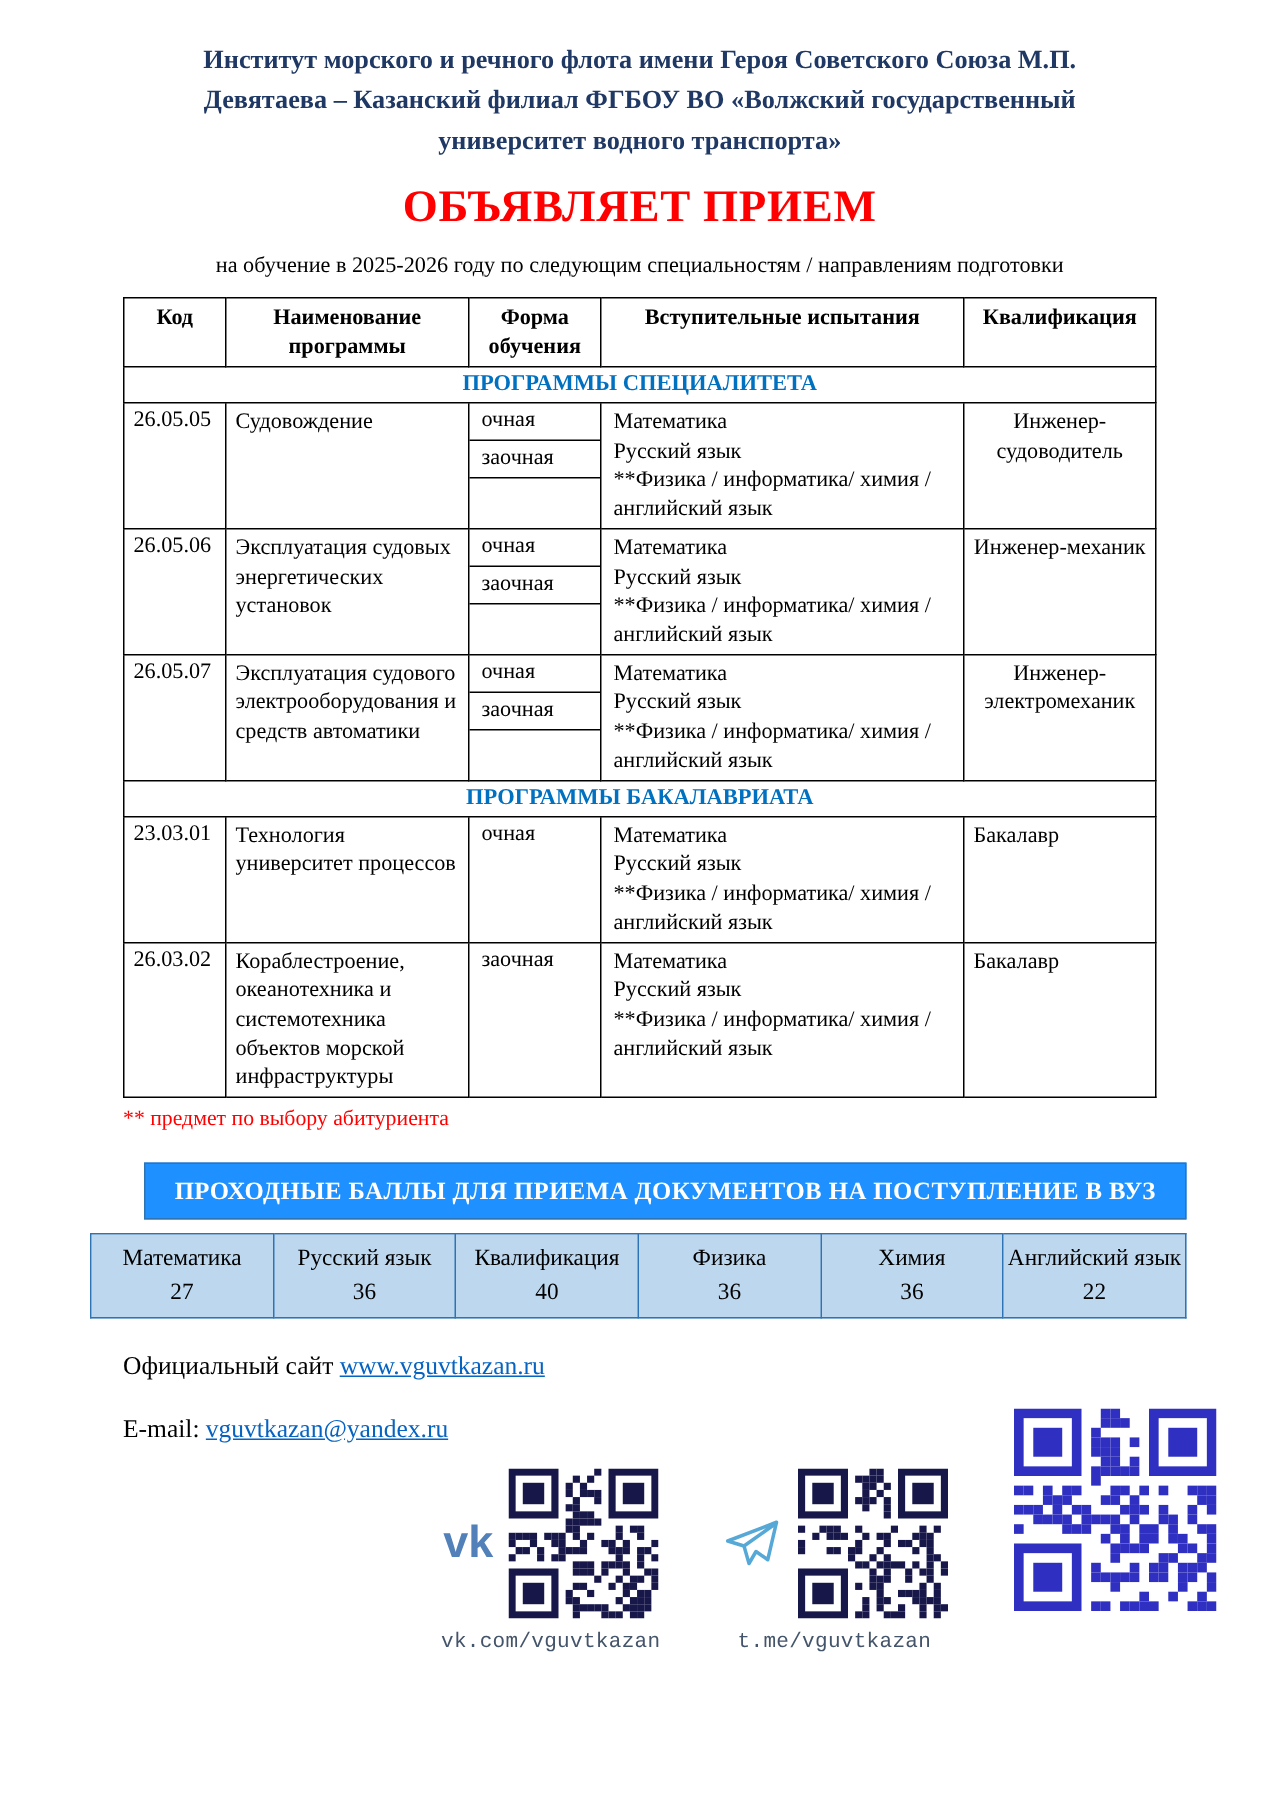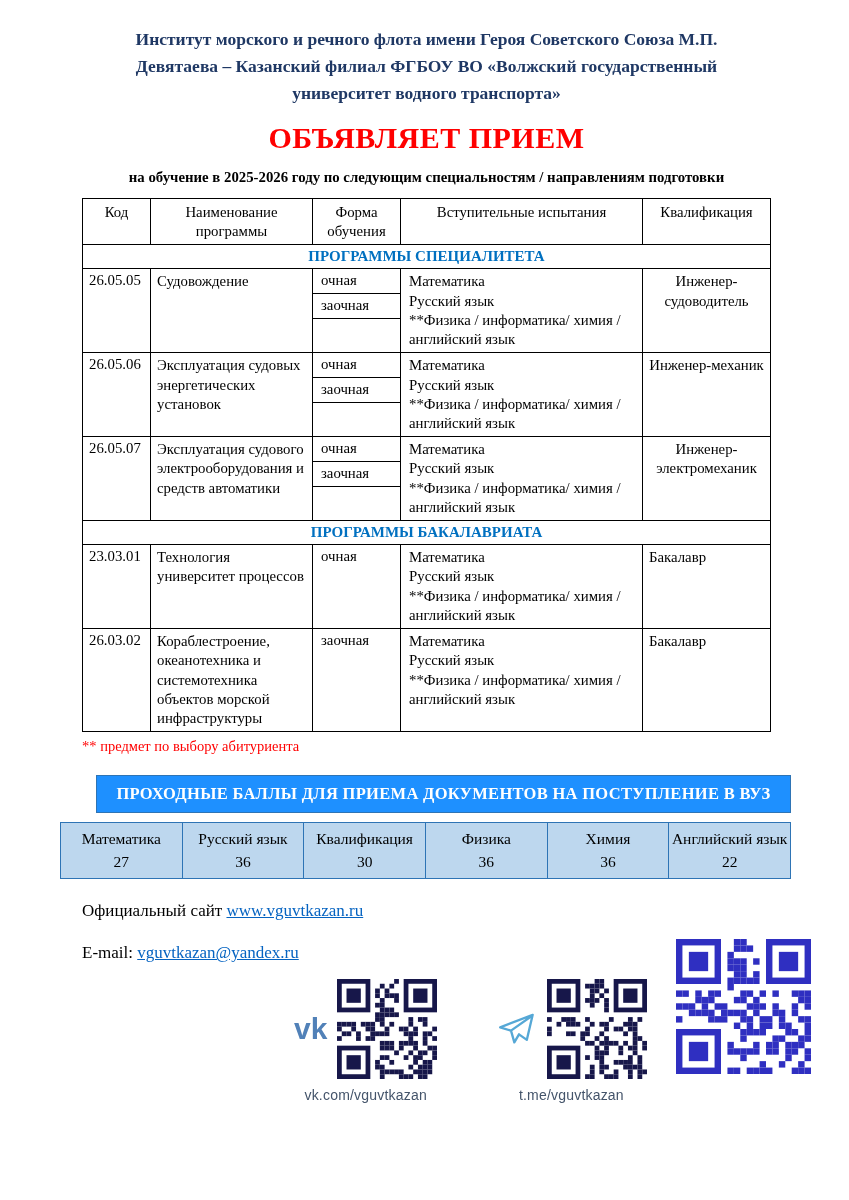--- a/index.html
+++ b/index.html
@@ -4,25 +4,25 @@
 <style>
   * { box-sizing: border-box; }
   html,body { margin:0; padding:0; background:#fff; }
   body { width:849px; height:1200px; font-family:"Liberation Serif", serif; color:#000; overflow:hidden; }
   .page { width:849px; height:1032px; padding:26px 78px 0 82px; position:relative; }
 
   .title { max-width:640px; margin:0 auto; text-align:center; font-weight:bold;
            font-size:17.5px; line-height:1.55; color:var(--title_blue); }
   .announce { text-align:center; font-weight:bold; font-size:30px; color:var(--red);
               margin-top:14px; letter-spacing:0.5px; }
-  .subtitle { text-align:center; font-weight:bold; font-size:14.8px; margin-top:14px; }
+  .subtitle { text-align:center; font-weight:normal; font-size:14.8px; margin-top:14px; }
 
   table.programs { border-collapse:collapse; width:100%; margin-top:12px; font-size:14.8px; }
   table.programs th, table.programs td { border:1px solid #000; vertical-align:top; }
-  table.programs th { font-weight:normal; text-align:center; padding:4px 3px; line-height:1.25; }
+  table.programs th { font-weight:bold; text-align:center; padding:4px 3px; line-height:1.25; }
   td.code { width:68px; padding:3px 4px 3px 6px; }
   td.program { width:162px; padding:3px 6px; line-height:1.3; }
   td.forms { width:88px; padding:0; }
   td.forms .form { padding:2px 8px; line-height:1.35; }
   td.forms.divided .form { border-bottom:1px solid #000; }
   td.exams { width:242px; padding:3px 8px; line-height:1.3; }
   td.qual { width:128px; padding:3px 6px; line-height:1.3; }
   td.qual.center { text-align:center; }
   tr.section td { text-align:center; font-weight:bold; color:var(--section_blue);
                   padding:3px; font-size:15px; }
@@ -35,26 +35,26 @@
             letter-spacing:0.3px;margin-left:36px; }
   table.scores { border-collapse:collapse; width:100%; margin-top:9px; }
   table.scores td { border:1px solid var(--score_border); background:var(--score_bg);
                     text-align:center; padding:5px 2px; font-size:15.5px; line-height:1.45;
                     width:16.66%; }
 
   .contacts { margin-top:16px; font-size:17px; }
   .contacts .line { margin-top:22px; }
   a.link { color:var(--link); text-decoration:underline; cursor:pointer; }
 
-  .social { position:relative; margin-top:16px; padding-left:212px; display:flex; gap:58px;align-items:center; }
+  .social { position:relative; margin-top:16px; padding-left:212px; display:flex; gap:40px;align-items:center; }
   .social-group { display:flex; flex-direction:column; align-items:center; }
   .pair { display:flex; align-items:center; gap:10px; }
   .qr { width:100px; height:100px; background:#fff; }
   .qr-large { position:absolute; right:-40px; top:-40px; width:135px; height:135px; background:#fff; }
-  .caption { margin-top:8px; font-family:Liberation Sans, sans-serif; font-size:14px;
+  .caption { margin-top:8px; font-family:Liberation Mono, monospace; font-size:14px;
              color:var(--caption); letter-spacing:0.2px; }
   .vk-glyph { font-family:"Liberation Sans", sans-serif; font-weight:bold; font-size:30px;
               color:var(--vk); line-height:1; }
   .tg-glyph svg { display:block; }
 </style>
 </head>
 <body>
 
 <div class="page">
 
@@ -166,21 +166,21 @@
           <td>
             <div>Математика</div>
             <div>27</div>
           </td>
           <td>
             <div>Русский язык</div>
             <div>36</div>
           </td>
           <td>
             <div>Квалификация</div>
-            <div>30</div>
+            <div>40</div>
           </td>
           <td>
             <div>Физика</div>
             <div>36</div>
           </td>
           <td>
             <div>Химия</div>
             <div>36</div>
           </td>
           <td>

